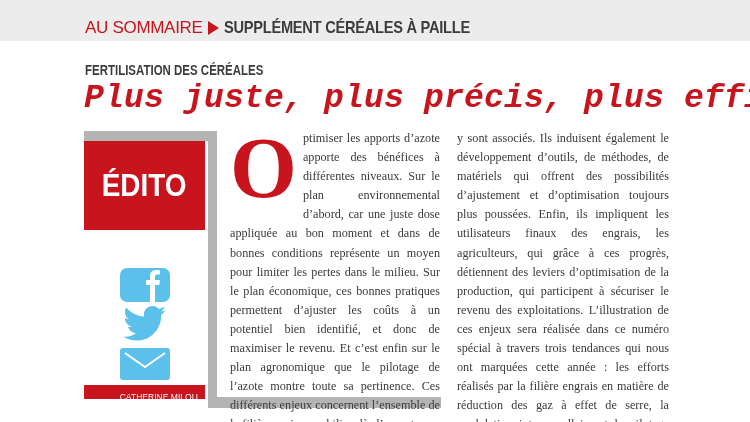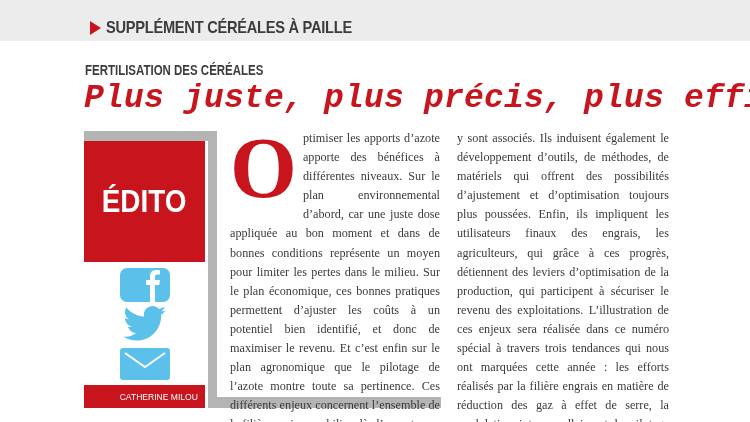--- a/index.html
+++ b/index.html
@@ -7,36 +7,37 @@
   .topbar { position:absolute; left:0; top:0; width:750px; height:41px; background:#ececec; }
   .crumb { position:absolute; left:85px; top:18px; font-family:"Liberation Sans", sans-serif; font-size:17px; letter-spacing:-0.3px; white-space:nowrap; display:flex; align-items:center; }
   .crumb .c1 { color:#c8141c; font-weight:normal; }
   .crumb .arrow { width:0; height:0; border-top:7px solid transparent; border-bottom:7px solid transparent; border-left:11px solid #c8141c; margin:0 5px 0 5px; }
   .crumb .c2 { color:#3c3c3c; font-weight:bold; transform:scaleX(0.86); transform-origin:left center; display:inline-block; }
   .kicker { position:absolute; left:85px; top:62px; font-family:"Liberation Sans", sans-serif; font-size:14px; font-weight:bold; color:#3c3c3c; transform:scaleX(0.82); transform-origin:left center; white-space:nowrap; }
   .headline { position:absolute; left:84px; top:80px; font-family:Liberation Mono, monospace; font-size:33px; font-weight:bold; font-style:italic; color:#c8141c; white-space:nowrap; letter-spacing:0.2px; }
   .frame-top { position:absolute; left:84px; top:131px; width:133px; height:10px; background:#b4b4b4; }
   .frame-right { position:absolute; left:208px; top:131px; width:9px; height:277px; background:#b4b4b4; }
   .frame-bottom { position:absolute; left:208px; top:397px; width:233px; height:11px; background:#b4b4b4; }
-  .edito-box { position:absolute; left:84px; top:141px; width:121px; height:121px; background:#c8141c; display:flex; align-items:center; justify-content:center; }
+  .edito-box { position:absolute; left:84px; top:141px; width:121px; height:89px; background:#c8141c; display:flex; align-items:center; justify-content:center; }
   .edito-box span { color:#fff; font-family:"Liberation Sans", sans-serif; font-weight:bold; font-size:31px; transform:scaleX(0.9); }
   .social { position:absolute; left:84px; width:121px; display:flex; justify-content:center; }
-  .author { position:absolute; left:84px; top:385px; width:121px; height:23px; background:#c8141c; color:#fff; font-family:"Liberation Sans", sans-serif; font-size:9.5px; text-align:right; line-height:23px; box-sizing:border-box; padding-right:7px; }
+  .author { position:absolute; left:84px; top:385px; width:121px; height:14px; background:#c8141c; color:#fff; font-family:"Liberation Sans", sans-serif; font-size:9.5px; text-align:right; line-height:23px; box-sizing:border-box; padding-right:7px; }
   .author span { display:inline-block; transform:scaleX(0.9); transform-origin:right center; }
   .col { position:absolute; top:129px; width:210px; font-family:"Liberation Serif", serif; font-size:12.2px; line-height:19.1px; color:#3a3a3a; text-align:justify; }
   .col1 { left:230px; }
   .col2 { left:457px; width:212px; }
   .dropcap { float:left; font-family:"Liberation Serif", serif; font-weight:bold; color:#c8141c; font-size:86px; line-height:68px; margin:5px 6px 0 0; height:76px; }
   .col p { margin:0; }
 </style>
 </head>
 <body>
 
 <div class="topbar"></div>
 <div class="crumb">
+  <span class="c1">AU SOMMAIRE</span>
   <span class="arrow"></span>
   <span class="c2">SUPPLÉMENT CÉRÉALES À PAILLE</span>
 </div>
 
 <div class="kicker">FERTILISATION DES CÉRÉALES</div>
 <div class="headline">Plus juste, plus précis, plus efficace !</div>
 
 <div class="frame-top"></div>
 <div class="frame-right"></div>
 <div class="frame-bottom"></div>

